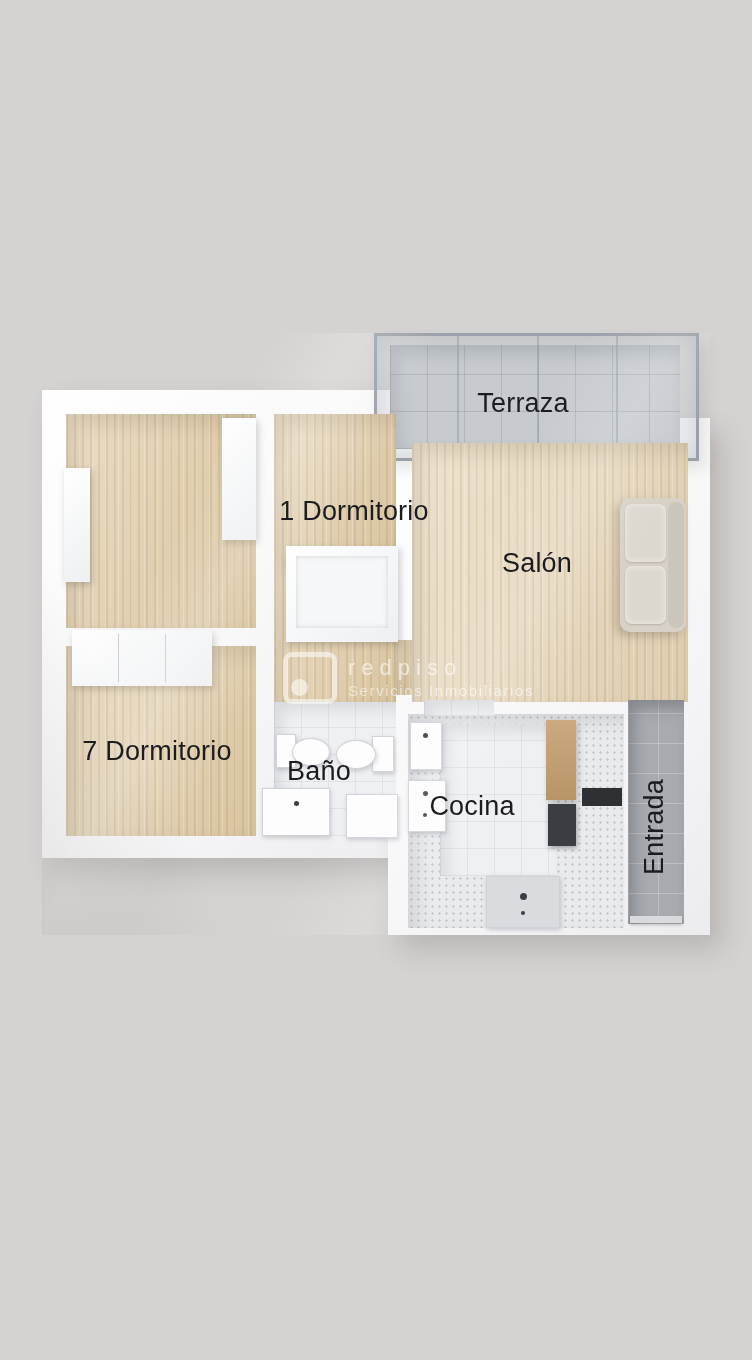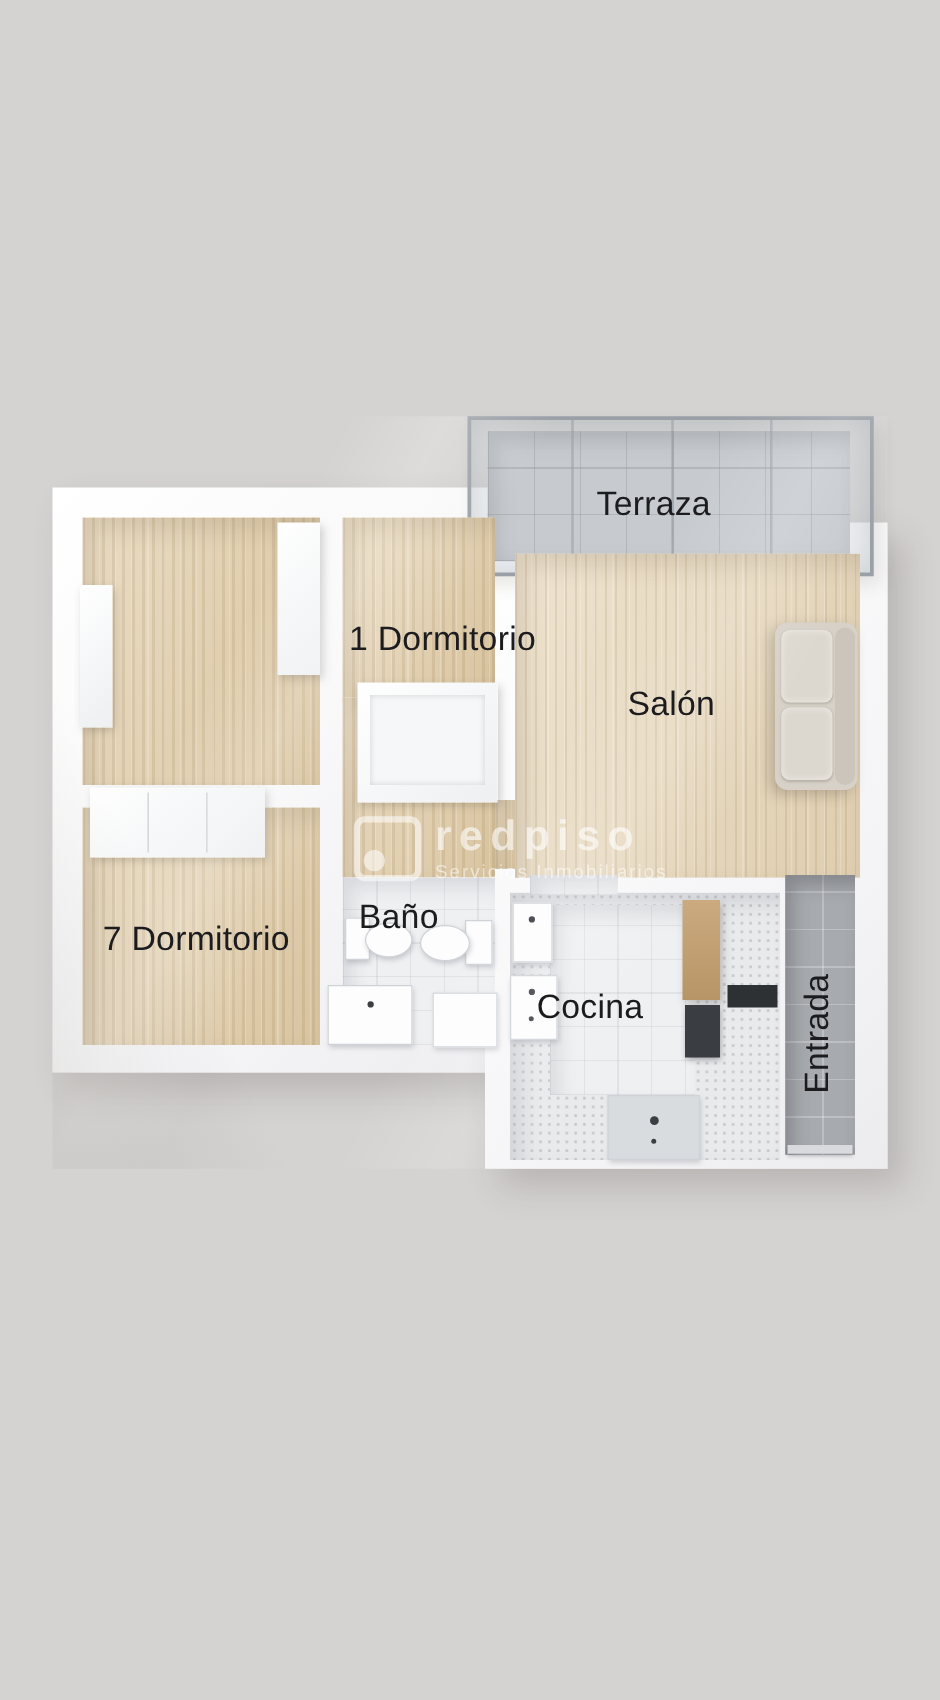--- a/index.html
+++ b/index.html
@@ -66,21 +66,21 @@
           linear-gradient(64deg, rgba(70,60,48,0.10) 0%, rgba(70,60,48,0) 20%),
           linear-gradient(118deg, transparent 24%, rgba(255,255,255,0.20) 32%, transparent 41%,
                           transparent 55%, rgba(255,255,255,0.15) 64%, transparent 72%);}
 
   
   .watermark{position:absolute;display:flex;align-items:center;gap:11px;z-index:50;}
   .wm-logo{width:44px;height:42px;border:5px solid rgba(255,255,255,0.55);border-radius:9px;position:relative;}
   .wm-dot{position:absolute;left:3px;bottom:3px;width:17px;height:17px;border-radius:50%;
         background:rgba(255,255,255,0.55);}
   .wm-text{display:flex;flex-direction:column;}
-  .wm-brand{font-size:34px;font-weight:bold;letter-spacing:6px;color:rgba(255,255,255,0.60);line-height:1;}
+  .wm-brand{font-size:22px;font-weight:normal;letter-spacing:6px;color:rgba(255,255,255,0.60);line-height:1;}
   .wm-tagline{font-size:15px;letter-spacing:1.6px;color:rgba(255,255,255,0.55);margin-top:3px;}
 </style>
 </head>
 <body>
 
 <div id="canvas">
 
   <div class="abs wall-block" style="left:42px;top:390px;width:384px;height:468px;z-index:1;"></div>
   <div class="abs wall-block" style="left:388px;top:418px;width:322px;height:517px;z-index:1;"></div>
 
@@ -150,21 +150,21 @@
 
   <div class="abs" style="left:630px;top:916px;width:52px;height:7px;z-index:15;
               background:#d8dadd;box-shadow:0 2px 3px rgba(70,70,80,0.3);"></div>
 
   <div class="abs light-overlay" style="left:42px;top:333px;width:668px;height:602px;"></div>
 
   <div class="room-label" style="left:523px;top:403px;">Terraza</div>
   <div class="room-label" style="left:325px;top:511px;margin-left:29px;">1 Dormitorio</div>
   <div class="room-label" style="left:537px;top:563px;">Salón</div>
   <div class="room-label" style="left:157px;top:751px;">7 Dormitorio</div>
-  <div class="room-label" style="left:319px;top:734px;">Baño</div>
+  <div class="room-label" style="left:319px;top:771px;">Baño</div>
   <div class="room-label" style="left:472px;top:806px;">Cocina</div>
   <div class="room-label rotated" style="left:654px;top:827px;">Entrada</div>
 
   <div class="watermark" style="left:283px;top:652px;">
     <div class="wm-logo">
       <div class="wm-dot"></div>
     </div>
     <div class="wm-text">
       <div class="wm-brand">redpiso</div>
       <div class="wm-tagline">Servicios Inmobiliarios</div>

